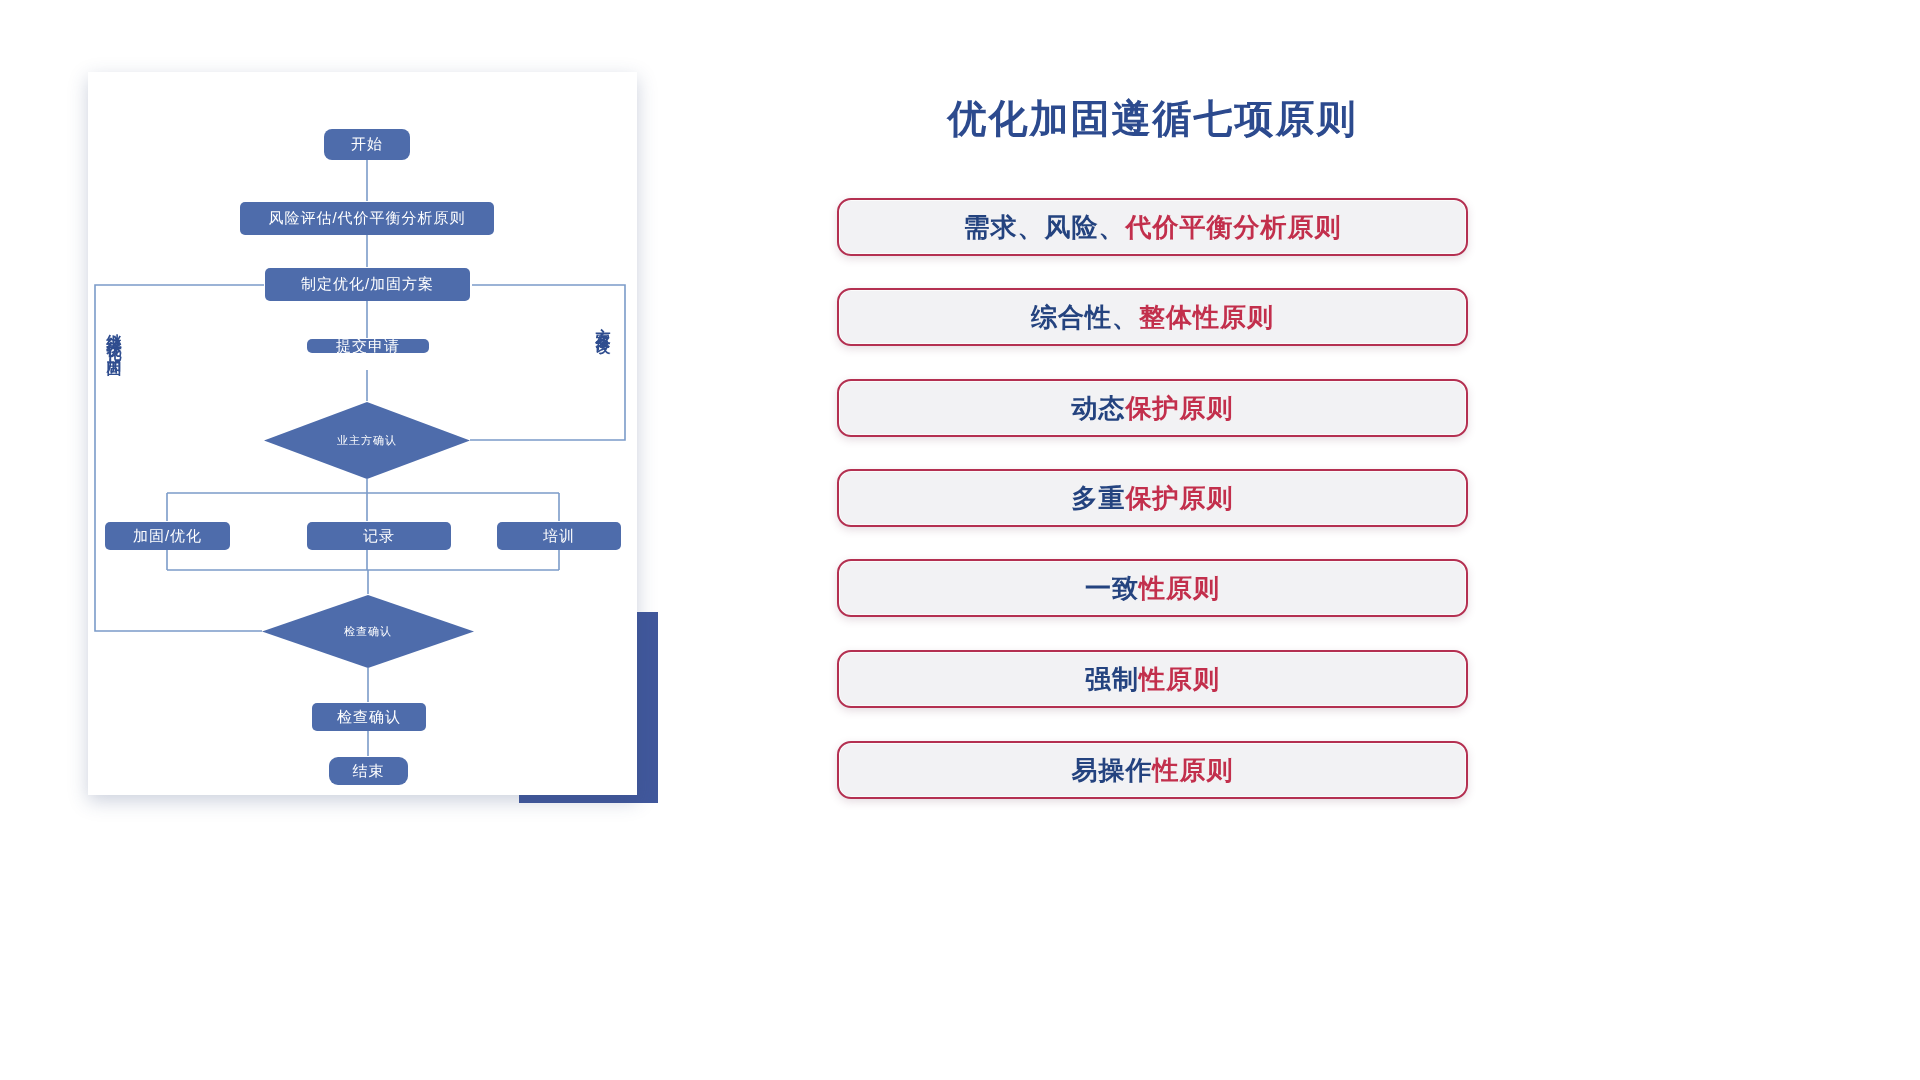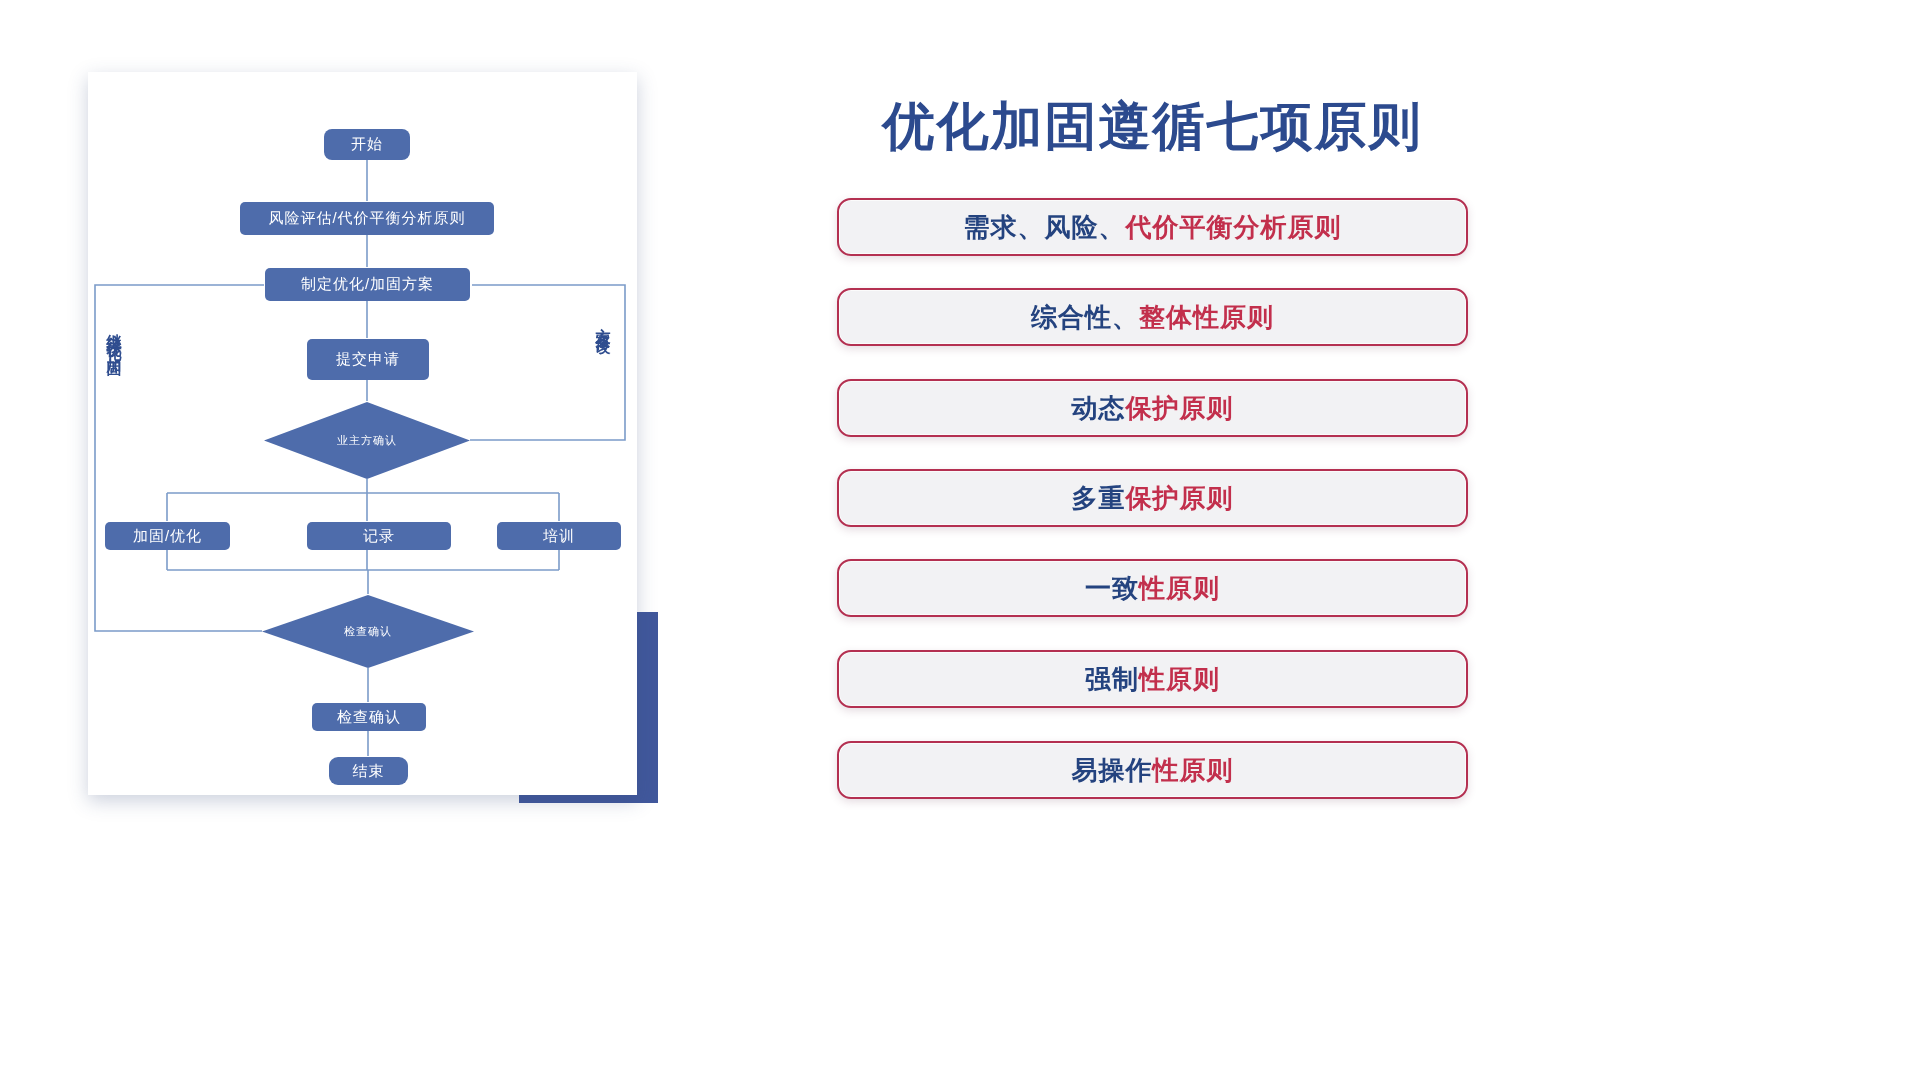--- a/index.html
+++ b/index.html
@@ -43,21 +43,21 @@
   }
   .vlabel {
     position:absolute; writing-mode:vertical-rl; z-index:3;
     color:var(--flow-label-navy); font-weight:bold; font-size:15px;
     letter-spacing:4px; white-space:nowrap;
   }
 
   
   .panel-title {
     position:absolute; left:837px; top:92px; width:631px;
-    text-align:center; font-size:52px; font-weight:bold;
+    text-align:center; font-size:39px; font-weight:bold;
     color:var(--title-navy); letter-spacing:2px;
   }
   .principle {
     position:absolute; left:837px; width:631px; height:58px;
     background:var(--principle-box-bg);
     border:2px solid var(--principle-border); border-radius:14px;
     display:flex; align-items:center; justify-content:center;
     font-size:26px; font-weight:bold; letter-spacing:1px;
     box-shadow:0 3px 8px rgba(110,60,90,0.18), inset 0 0 0 1px rgba(255,255,255,0.65);
   }
@@ -102,21 +102,21 @@
       <path d="M382 368 H537 V213 H384" marker-end="url(#arrow)"></path>
       <path d="M174 559 H7 V213 H176" marker-end="url(#arrow)"></path>
     </svg>
 
     <div class="flow-node" style="left:236px;top:57px;width:86px;height:31px;border-radius:8px">开始</div>
 
     <div class="flow-node" style="left:152px;top:130px;width:254px;height:33px">风险评估/代价平衡分析原则</div>
 
     <div class="flow-node" style="left:177px;top:196px;width:205px;height:33px">制定优化/加固方案</div>
 
-    <div class="flow-node" style="left:219px;top:267px;width:122px;height:41px">提交申请</div>
+    <div class="flow-node" style="left:219px;top:267px;width:122px;height:14px">提交申请</div>
 
     <div class="flow-node diamond" style="left:176px;top:330px;width:206px;height:77px">业主方确认</div>
 
     <div class="flow-node" style="left:17px;top:450px;width:125px;height:28px">加固/优化</div>
 
     <div class="flow-node" style="left:219px;top:450px;width:144px;height:28px">记录</div>
 
     <div class="flow-node" style="left:409px;top:450px;width:124px;height:28px">培训</div>
 
     <div class="flow-node diamond" style="left:174px;top:523px;width:212px;height:73px">检查确认</div>

